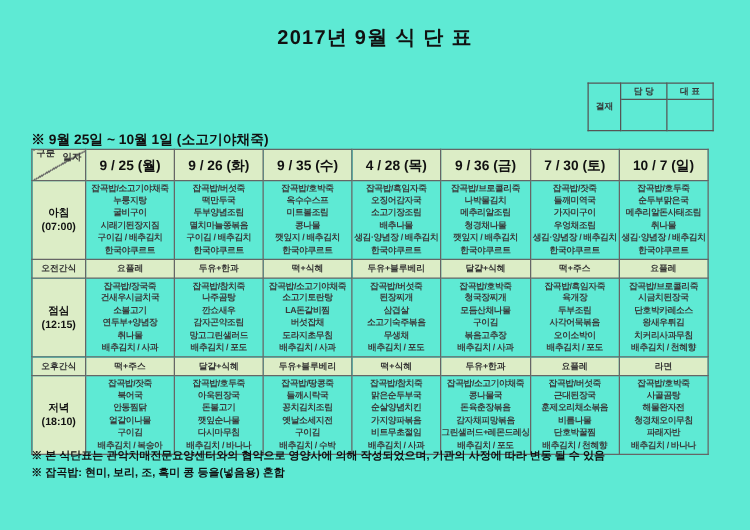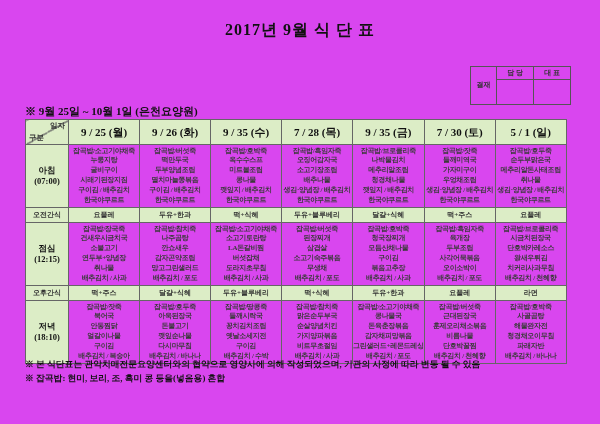--- a/index.html
+++ b/index.html
@@ -1,17 +1,17 @@
 <!DOCTYPE html>
 <html><head>
 <meta charset="utf-8">
 <style>
   html,body{margin:0;padding:0;background:#e9e9e9;}
-  .page{position:relative;width:600px;height:424px;background:#d946ef;
-        font-family:Liberation Serif, serif;color:#333;overflow:hidden;}
+  .page{position:relative;width:600px;height:424px;background:#5eead4;
+        font-family:Liberation Sans, sans-serif;color:#333;overflow:hidden;}
   .title{position:absolute;top:20px;left:0;width:100%;text-align:center;
          font-size:16px;font-weight:bold;color:#111;letter-spacing:1px;}
   
   .approval{position:absolute;top:66px;left:470px;border-collapse:collapse;}
   .approval td{border:1px solid #555;text-align:center;vertical-align:middle;
                font-size:7px;font-weight:bold;color:#333;padding:0;}
   .approval .stamp-label{width:17px;word-break:break-all;line-height:9px;padding:0 4px;}
   .approval .head{width:36px;height:12px;}
   .approval .blank{height:24px;}
   .subtitle{position:absolute;top:104px;left:25px;font-size:11px;font-weight:bold;color:#111;}
@@ -22,21 +22,21 @@
   .day-head{height:24px;font-size:11px;font-weight:bold;color:#111;}
   .row-label{font-size:8.5px;font-weight:bold;color:#111;line-height:11px;}
   .meal-row td{height:62px;}
   .snack-row td{height:14px;font-size:7px;font-weight:bold;color:#333;}
   .meal-line{font-size:7px;font-weight:bold;color:#3a3a3a;line-height:9.8px;
              white-space:nowrap;letter-spacing:-0.3px;}
   
   .corner{position:relative;background:
       linear-gradient(to bottom right,rgba(0,0,0,0) 48.5%,#666 48.5%,#666 51.5%,rgba(0,0,0,0) 51.5%),#dcedc6;}
   .corner .c-top{position:absolute;top:1px;right:3px;font-size:7.5px;font-weight:bold;text-align:center;}
-  .corner .c-bottom{position:absolute;bottom:1px;left:3px;font-size:7.5px;font-weight:bold;}
+  .corner .c-bottom{position:absolute;bottom:16px;left:3px;font-size:7.5px;font-weight:bold;}
   .footnote{position:absolute;left:25px;font-size:8.8px;font-weight:bold;color:#111;white-space:nowrap;}
   .footnote.f1{top:359px;}
   .footnote.f2{top:373px;}
 </style>
 </head>
 <body>
 
 <div class="page">
 
   <div class="title">2017년 9월 식 단 표</div>
@@ -48,21 +48,21 @@
       <td class="head">담 당</td>
       <td class="head">대 표</td>
     </tr>
     <tr>
       <td class="blank"></td>
       <td class="blank"></td>
     </tr>
   </tbody>
     </table>
 
-  <div class="subtitle">※ 9월 25일 ~ 10월 1일 (은천요양원)</div>
+  <div class="subtitle">※ 9월 25일 ~ 10월 1일 (소고기야채죽)</div>
 
   <table class="menu">
     <colgroup id="menu-cols">
         <col style="width: 43px;">
         <col style="width: 71px;">
         <col style="width: 71px;">
         <col style="width: 71px;">
         <col style="width: 71px;">
         <col style="width: 71px;">
         <col style="width: 71px;">
@@ -70,24 +70,24 @@
       </colgroup>
     <thead>
       <tr>
         <th class="corner">
           <span class="c-top">일자</span>
           <span class="c-bottom">구분</span>
         </th>
       <th class="day-head green">9 / 25 (월)</th>
           <th class="day-head green">9 / 26 (화)</th>
           <th class="day-head green">9 / 35 (수)</th>
-          <th class="day-head green">7 / 28 (목)</th>
-          <th class="day-head green">9 / 35 (금)</th>
+          <th class="day-head green">4 / 28 (목)</th>
+          <th class="day-head green">9 / 36 (금)</th>
           <th class="day-head green">7 / 30 (토)</th>
-          <th class="day-head green">5 / 1 (일)</th>
+          <th class="day-head green">10 / 7 (일)</th>
         </tr>
     </thead>
     <tbody id="menu-body">
         <tr class="meal-row">
           <td class="green row-label">
             <div>아침</div>
             <div>(07:00)</div>
           </td>
           <td>
             <div class="meal-line">잡곡밥/소고기야채죽</div>

